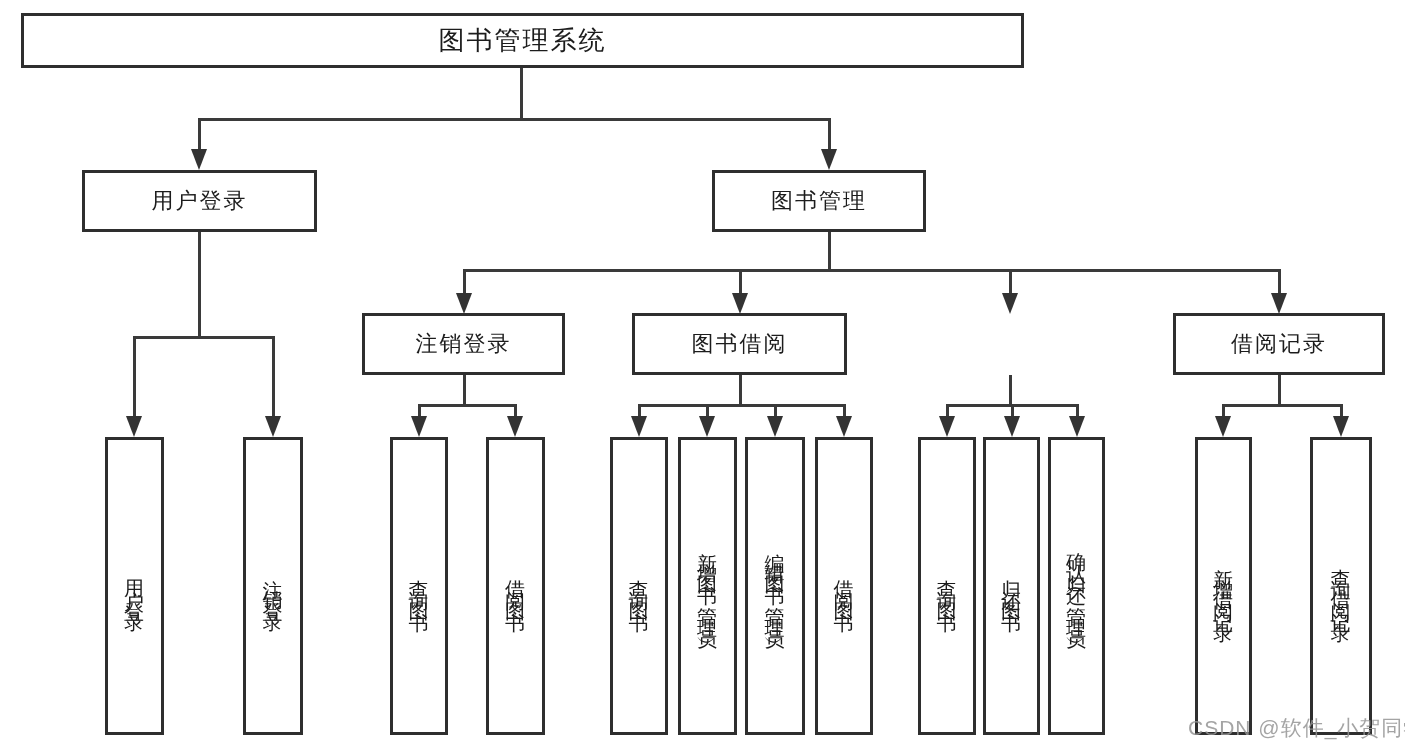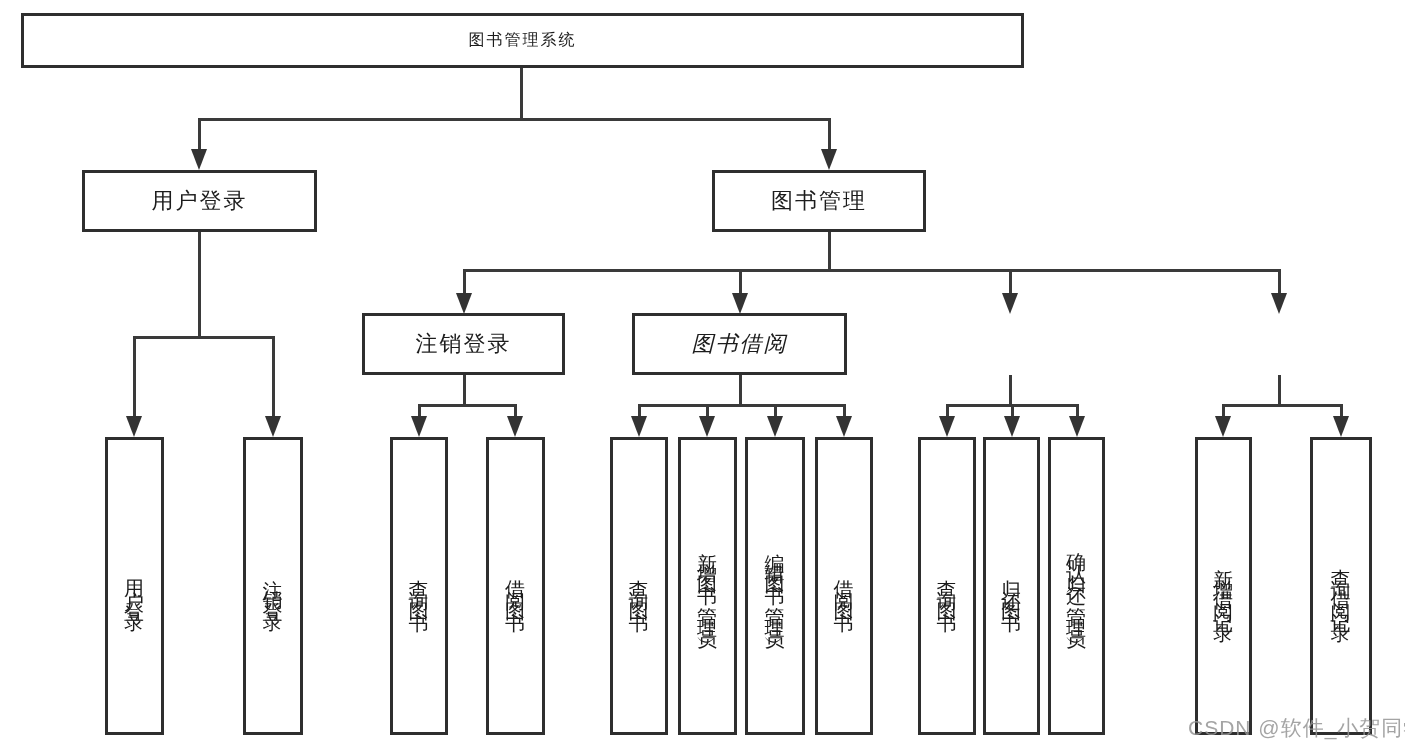--- a/index.html
+++ b/index.html
@@ -8,21 +8,21 @@
     font-family: "Liberation Sans", "DejaVu Sans", sans-serif;
   }
   .canvas { position: relative; width: 1405px; height: 747px; background: #ffffff; }
 
   .node {
     position: absolute; box-sizing: border-box;
     background: #ffffff; border: 3px solid #2e2e2e;
     display: flex; align-items: center; justify-content: center;
     color: #1c1c1c;
   }
-  .node.root  .lbl { font-size: 16px; letter-spacing: 2px; }
+  .node.root  .lbl { font-size: 26px; letter-spacing: 2px; }
   .node.hnode .lbl { font-size: 22px; letter-spacing: 2px; }
   .node.leaf  .lbl {
     writing-mode: vertical-rl;
     font-size: 20px; line-height: 1;
     letter-spacing: 11px;
   }
 
   .line { position: absolute; background: #3a3a3a; }
   .arrow {
     position: absolute; width: 0; height: 0;
@@ -109,22 +109,25 @@
   <div class="node hnode" style="left:82px; top:170px; width:235px; height:62px;">
     <span class="lbl">用户登录</span>
   </div>
   <div class="node hnode" style="left:712px; top:170px; width:214px; height:62px;">
     <span class="lbl">图书管理</span>
   </div>
 
   <div class="node hnode" style="left:362px; top:313px; width:203px; height:62px;">
     <span class="lbl">注销登录</span>
   </div>
-  <div class="node hnode" style="left:632px; top:313px; width:215px; height:62px;font-style:italic;">
+  <div class="node hnode" style="left:632px; top:313px; width:215px; height:62px;">
     <span class="lbl">图书借阅</span>
+  </div>
+  <div class="node hnode" style="left:1173px; top:313px; width:212px; height:62px;">
+    <span class="lbl">借阅记录</span>
   </div>
 
   <div class="node leaf" style="left:105px; top:437px; width:59px; height:298px;">
     <span class="lbl">用户登录</span>
   </div>
   <div class="node leaf" style="left:243px; top:437px; width:60px; height:298px;">
     <span class="lbl">注销登录</span>
   </div>
 
   <div class="node leaf" style="left:390px; top:437px; width:58px; height:298px;">

